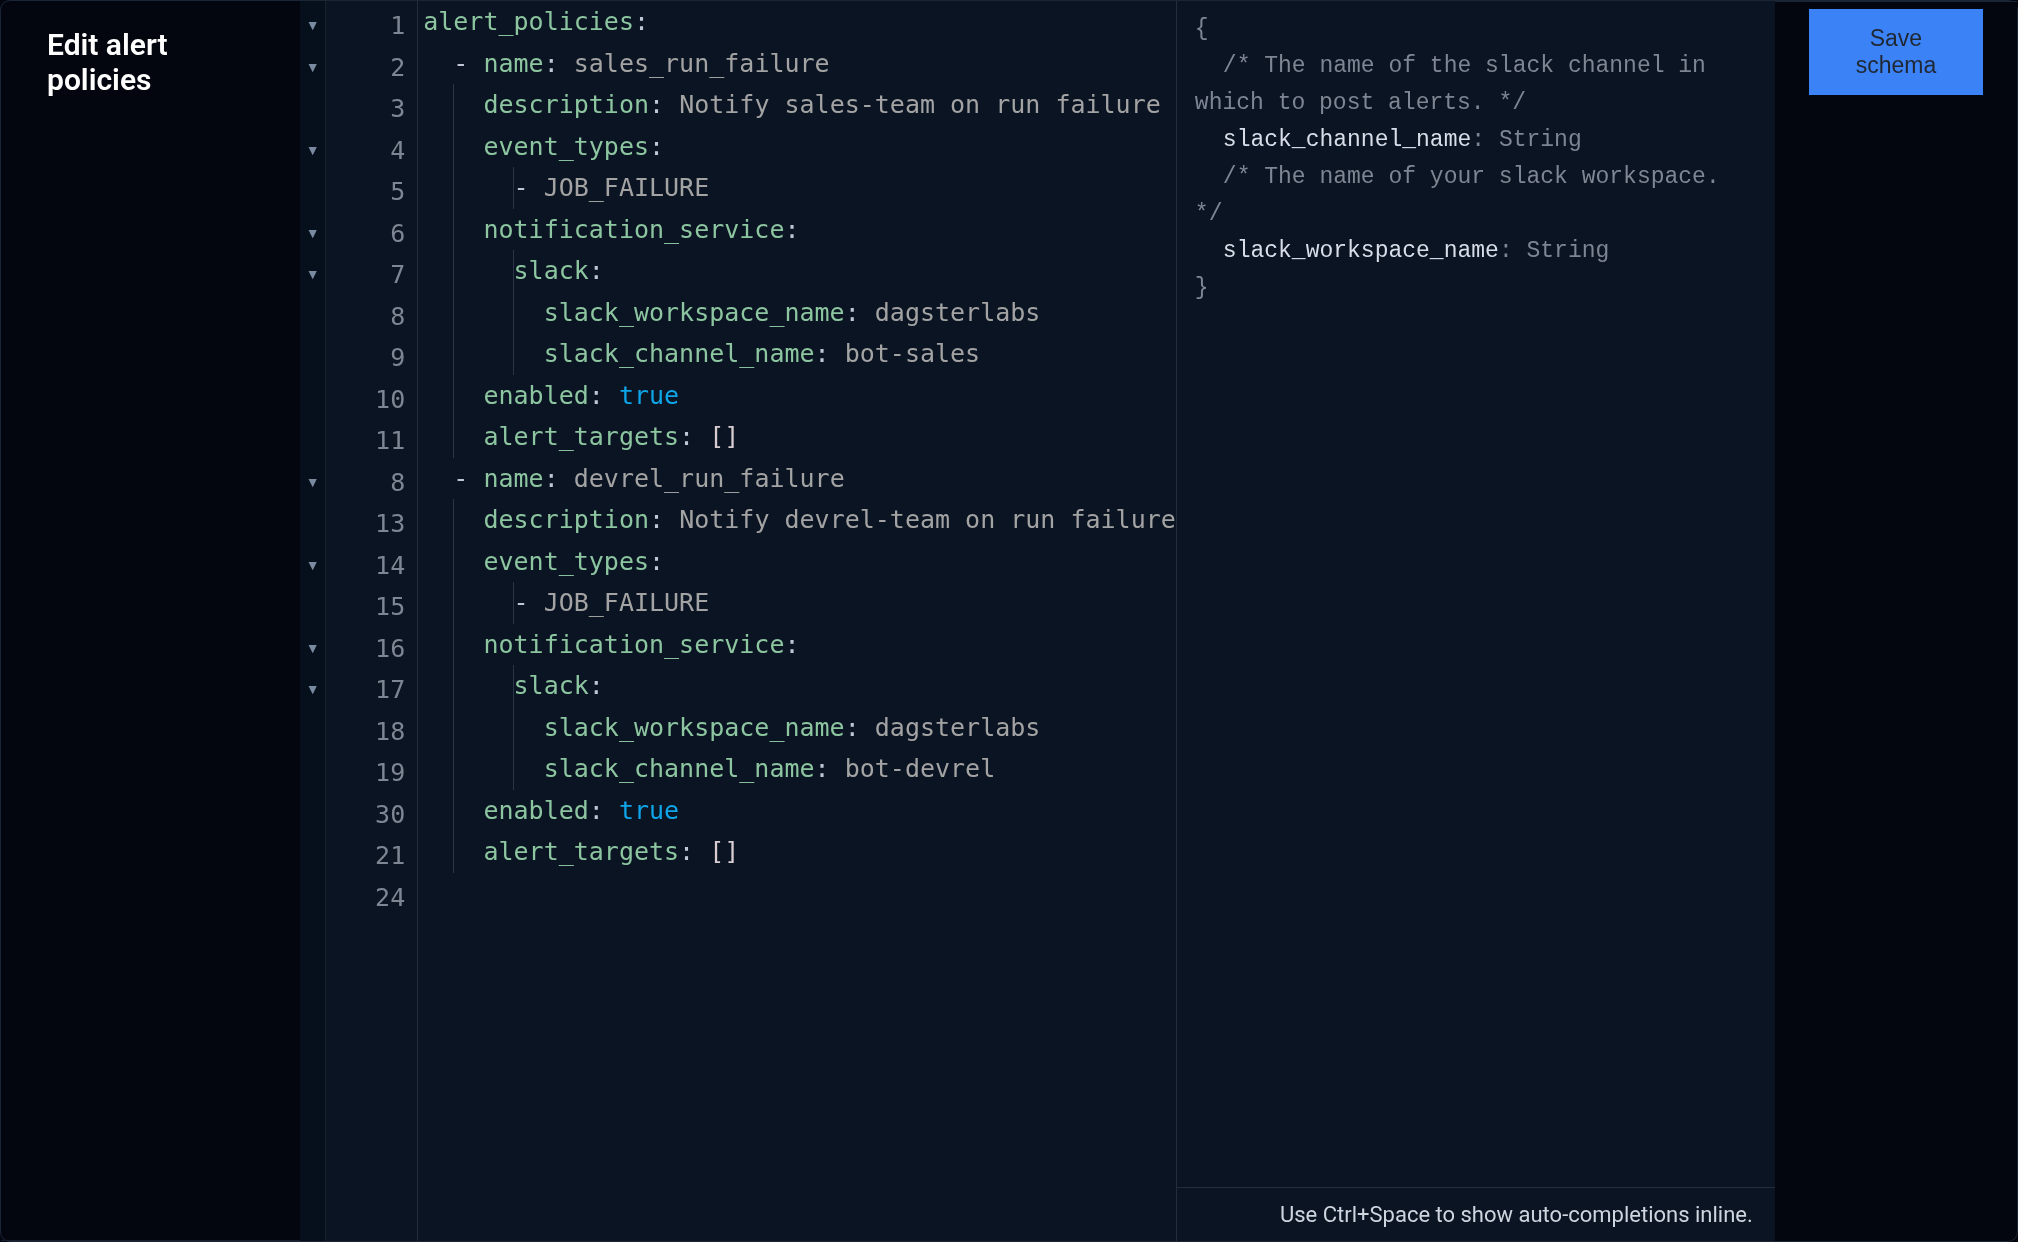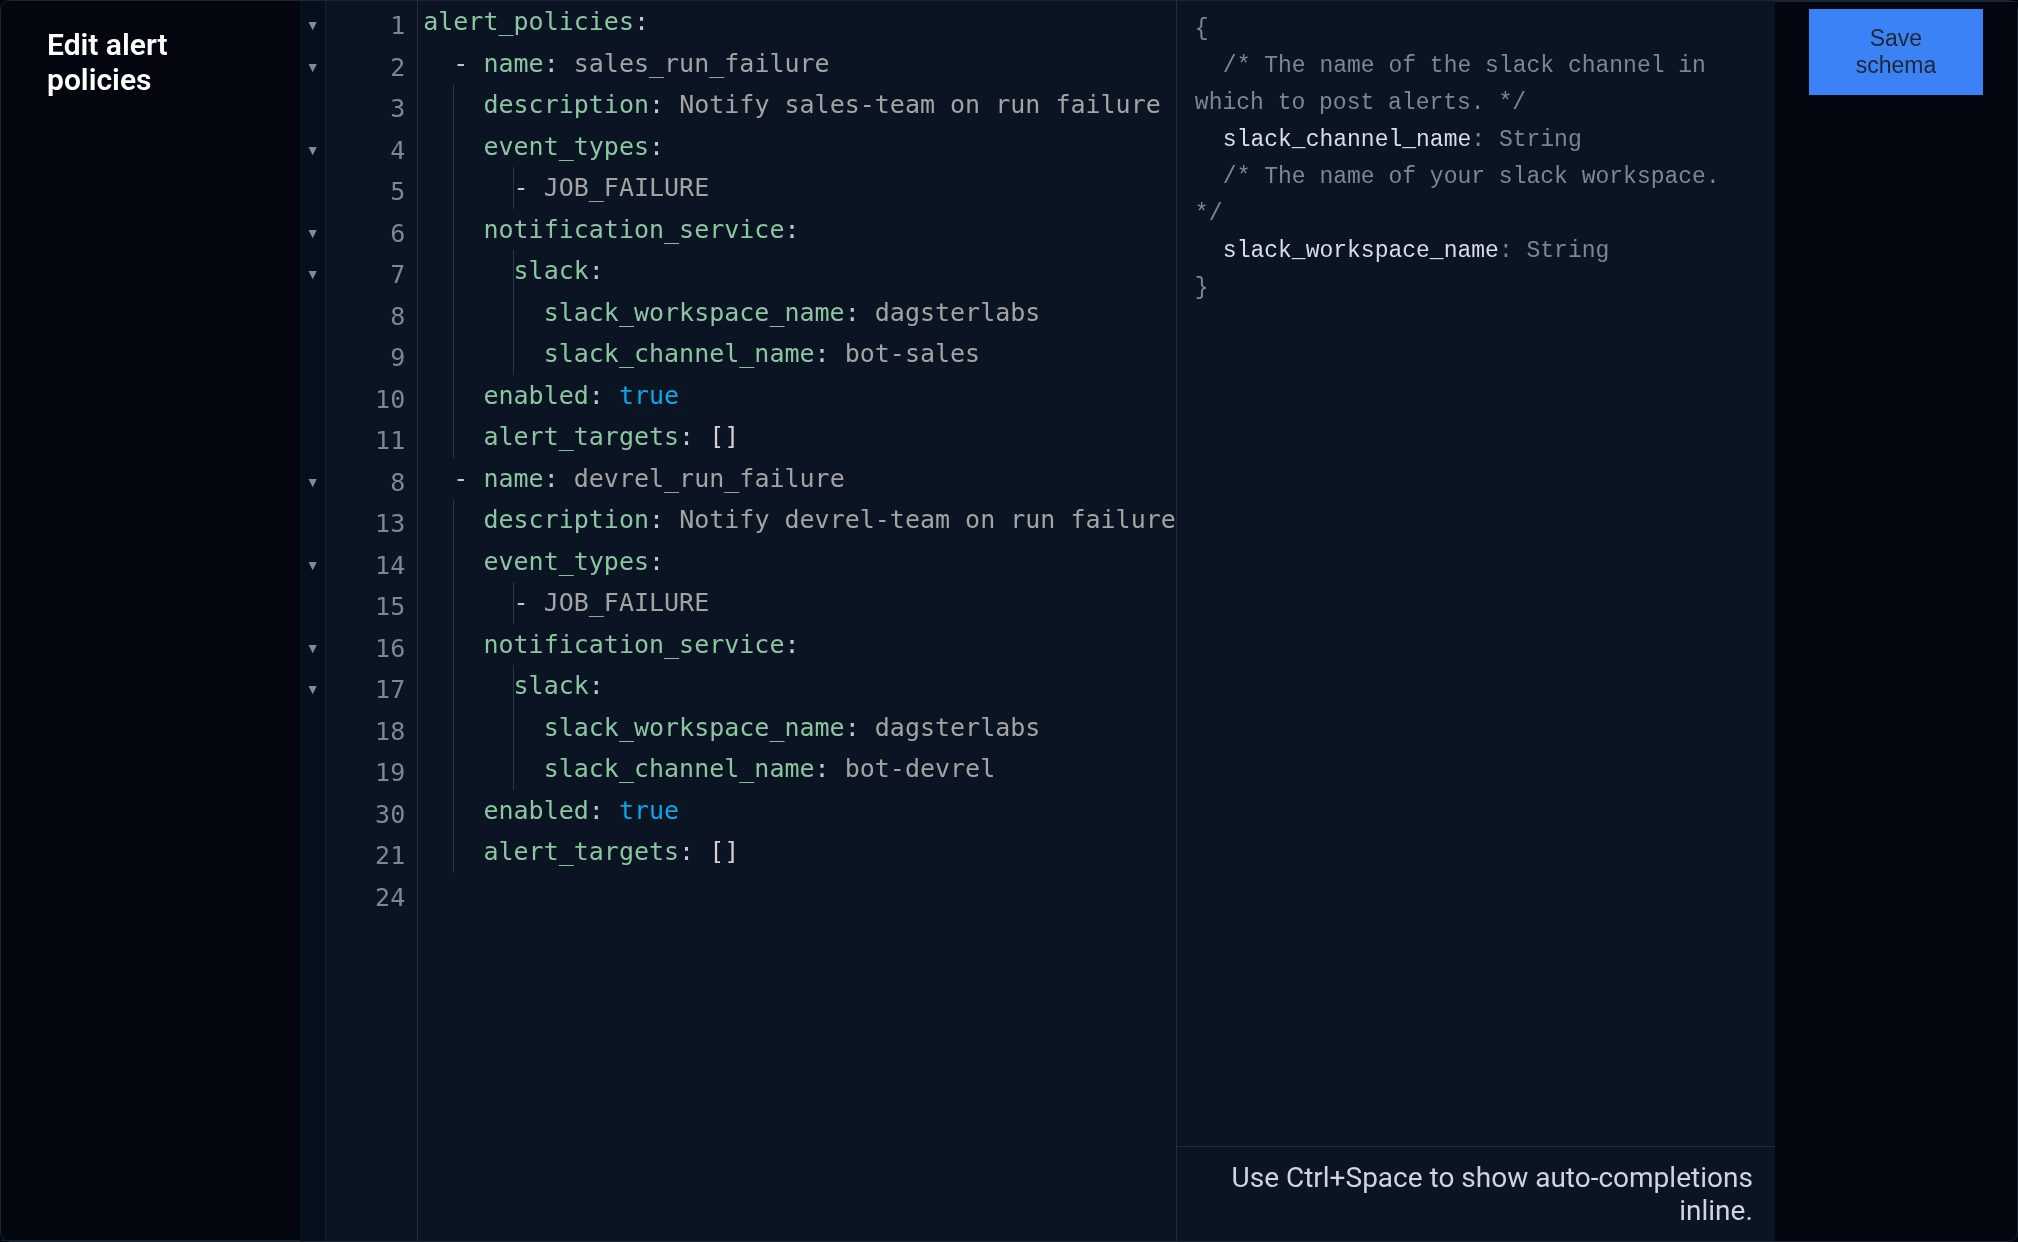--- a/index.html
+++ b/index.html
@@ -115,21 +115,21 @@
     overflow: hidden;
   }
   .sch-br   { color: #7e8593; }
   .sch-comm { color: #7e8593; }
   .sch-key  { color: #d8dee9; }
   .sch-type { color: #7e8593; }
   .sch-ind  { display: inline-block; width: 28px; }
   .schema-hint {
     border-top: 1px solid #232d3d;
     padding: 14px 22px;
-    font-size: 28px;
+    font-size: 22px;
     color: #cfd5df;
     text-align: right;
   }
   .footer {
     height: 100px;
     border-top: 1px solid #1a2535;
     display: flex;
     align-items: center;
     justify-content: flex-end;
     padding: 0 34px;

